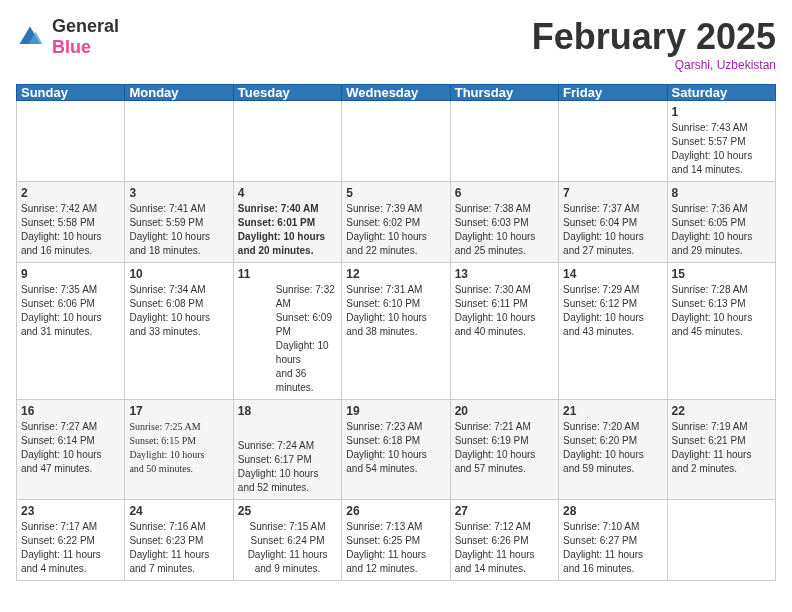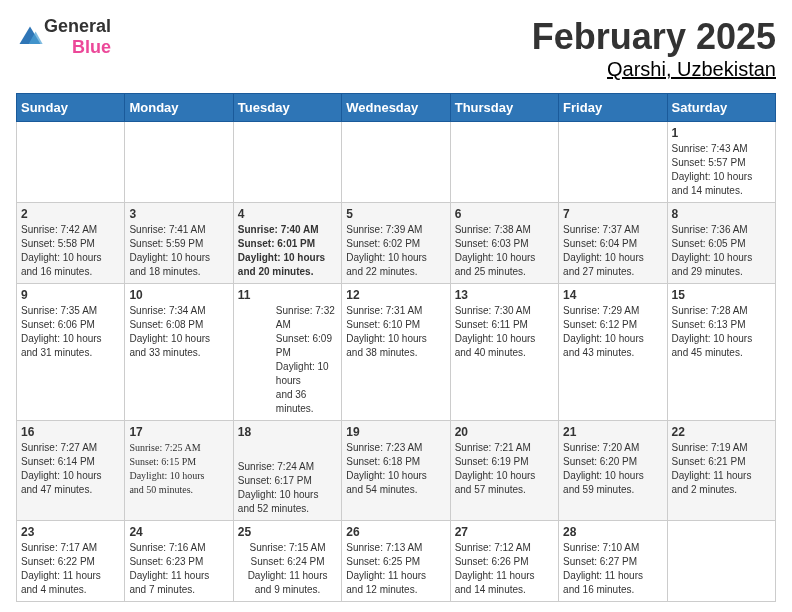--- a/index.html
+++ b/index.html
@@ -12,42 +12,41 @@
     }
     .header {
       display: flex;
       justify-content: space-between;
       align-items: flex-start;
       margin-bottom: 12px;
     }
     .logo {
       display: flex;
       align-items: center;
-      gap: 0;
-      text-align: right;
+      gap: 8px;
     }
     .logo-text-general { font-size: 18px; font-weight: bold; color: #333; }
     .logo-text-blue { font-size: 18px; font-weight: bold; color: #ec4899; }
     .logo-icon {
       width: 28px;
       height: 28px;
     }
     .title-block { text-align: right; }
     .month-title { font-size: 36px; font-weight: bold; color: #333; }
-    .location { font-size: 20px; color: #000000; text-decoration: underline; }
+    .location { font-size: 12px; color: #a21caf; }
     .calendar {
       width: 100%;
       border-collapse: collapse;
       border: 1px solid #ccc;
     }
     .calendar th {
       background-color: #2e75b6;
       color: #fff;
       font-size: 13px;
-      padding: 6px 4px;
+      padding: 0 4px;
       text-align: left;
       border: 1px solid #1a5a9a;
       font-weight: bold;
     }
     .calendar td {
       vertical-align: top;
       border: 1px solid #ccc;
       padding: 4px;
       width: 107px;
       min-height: 80px;

